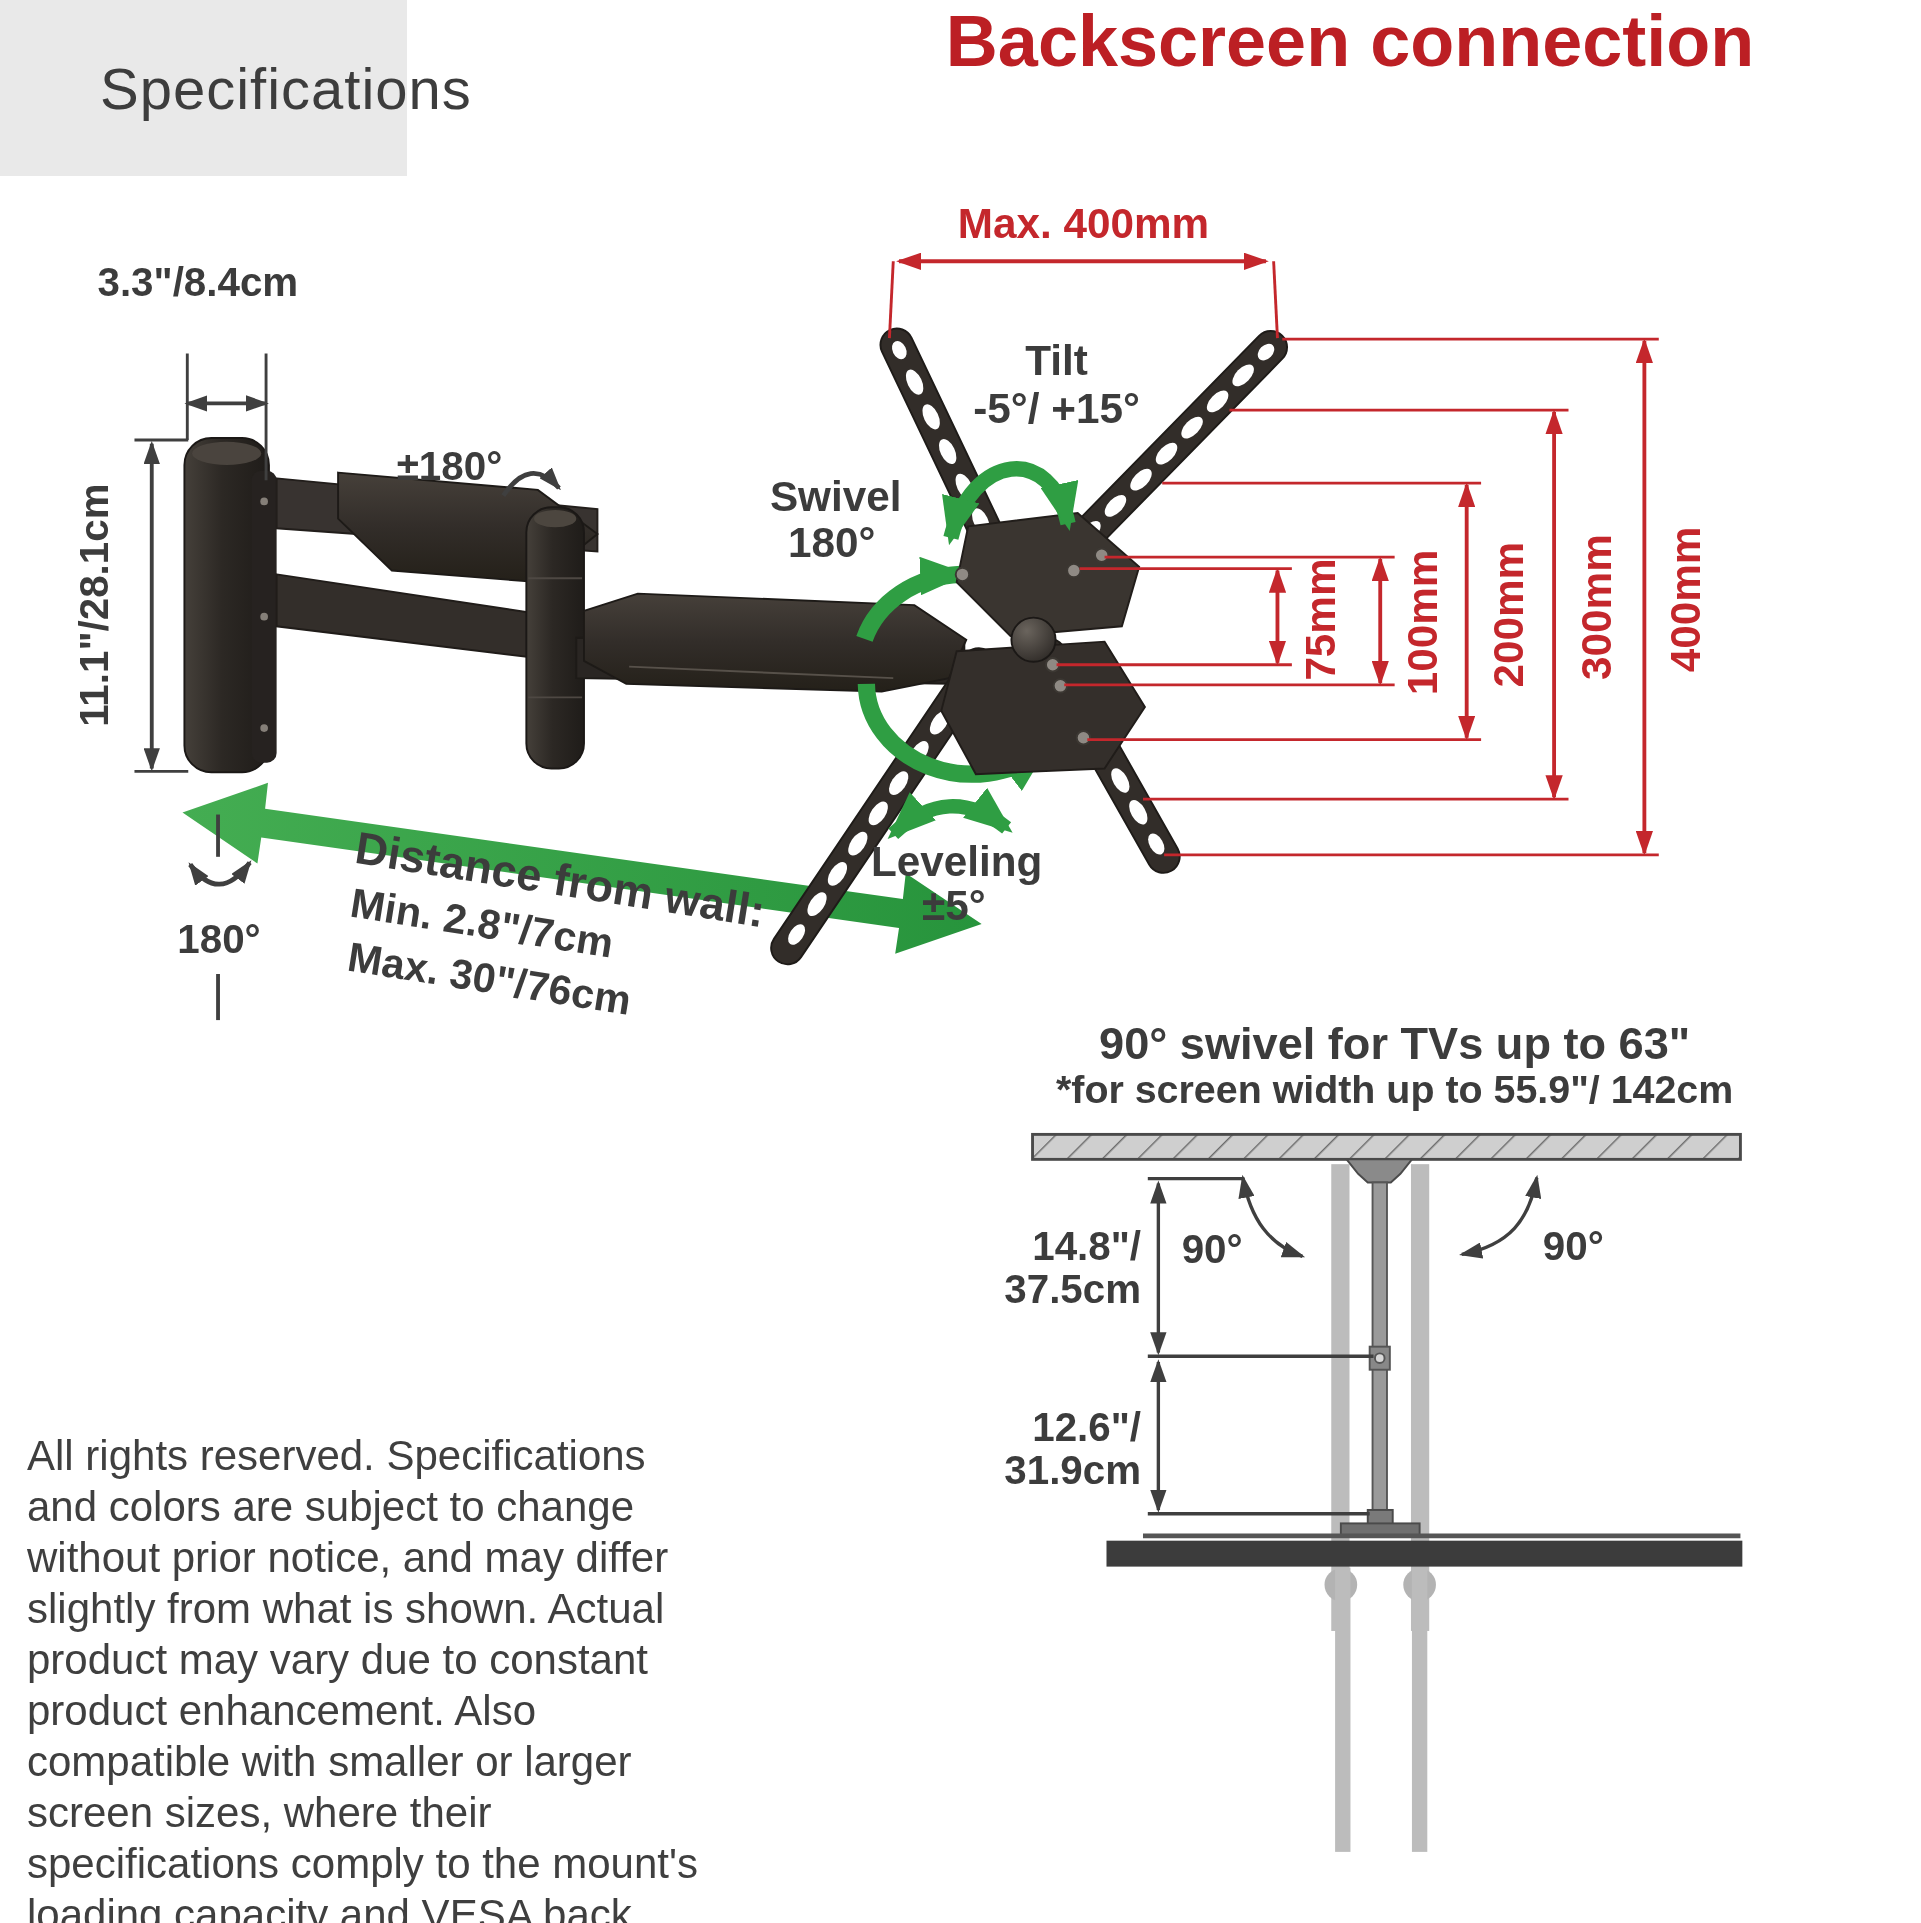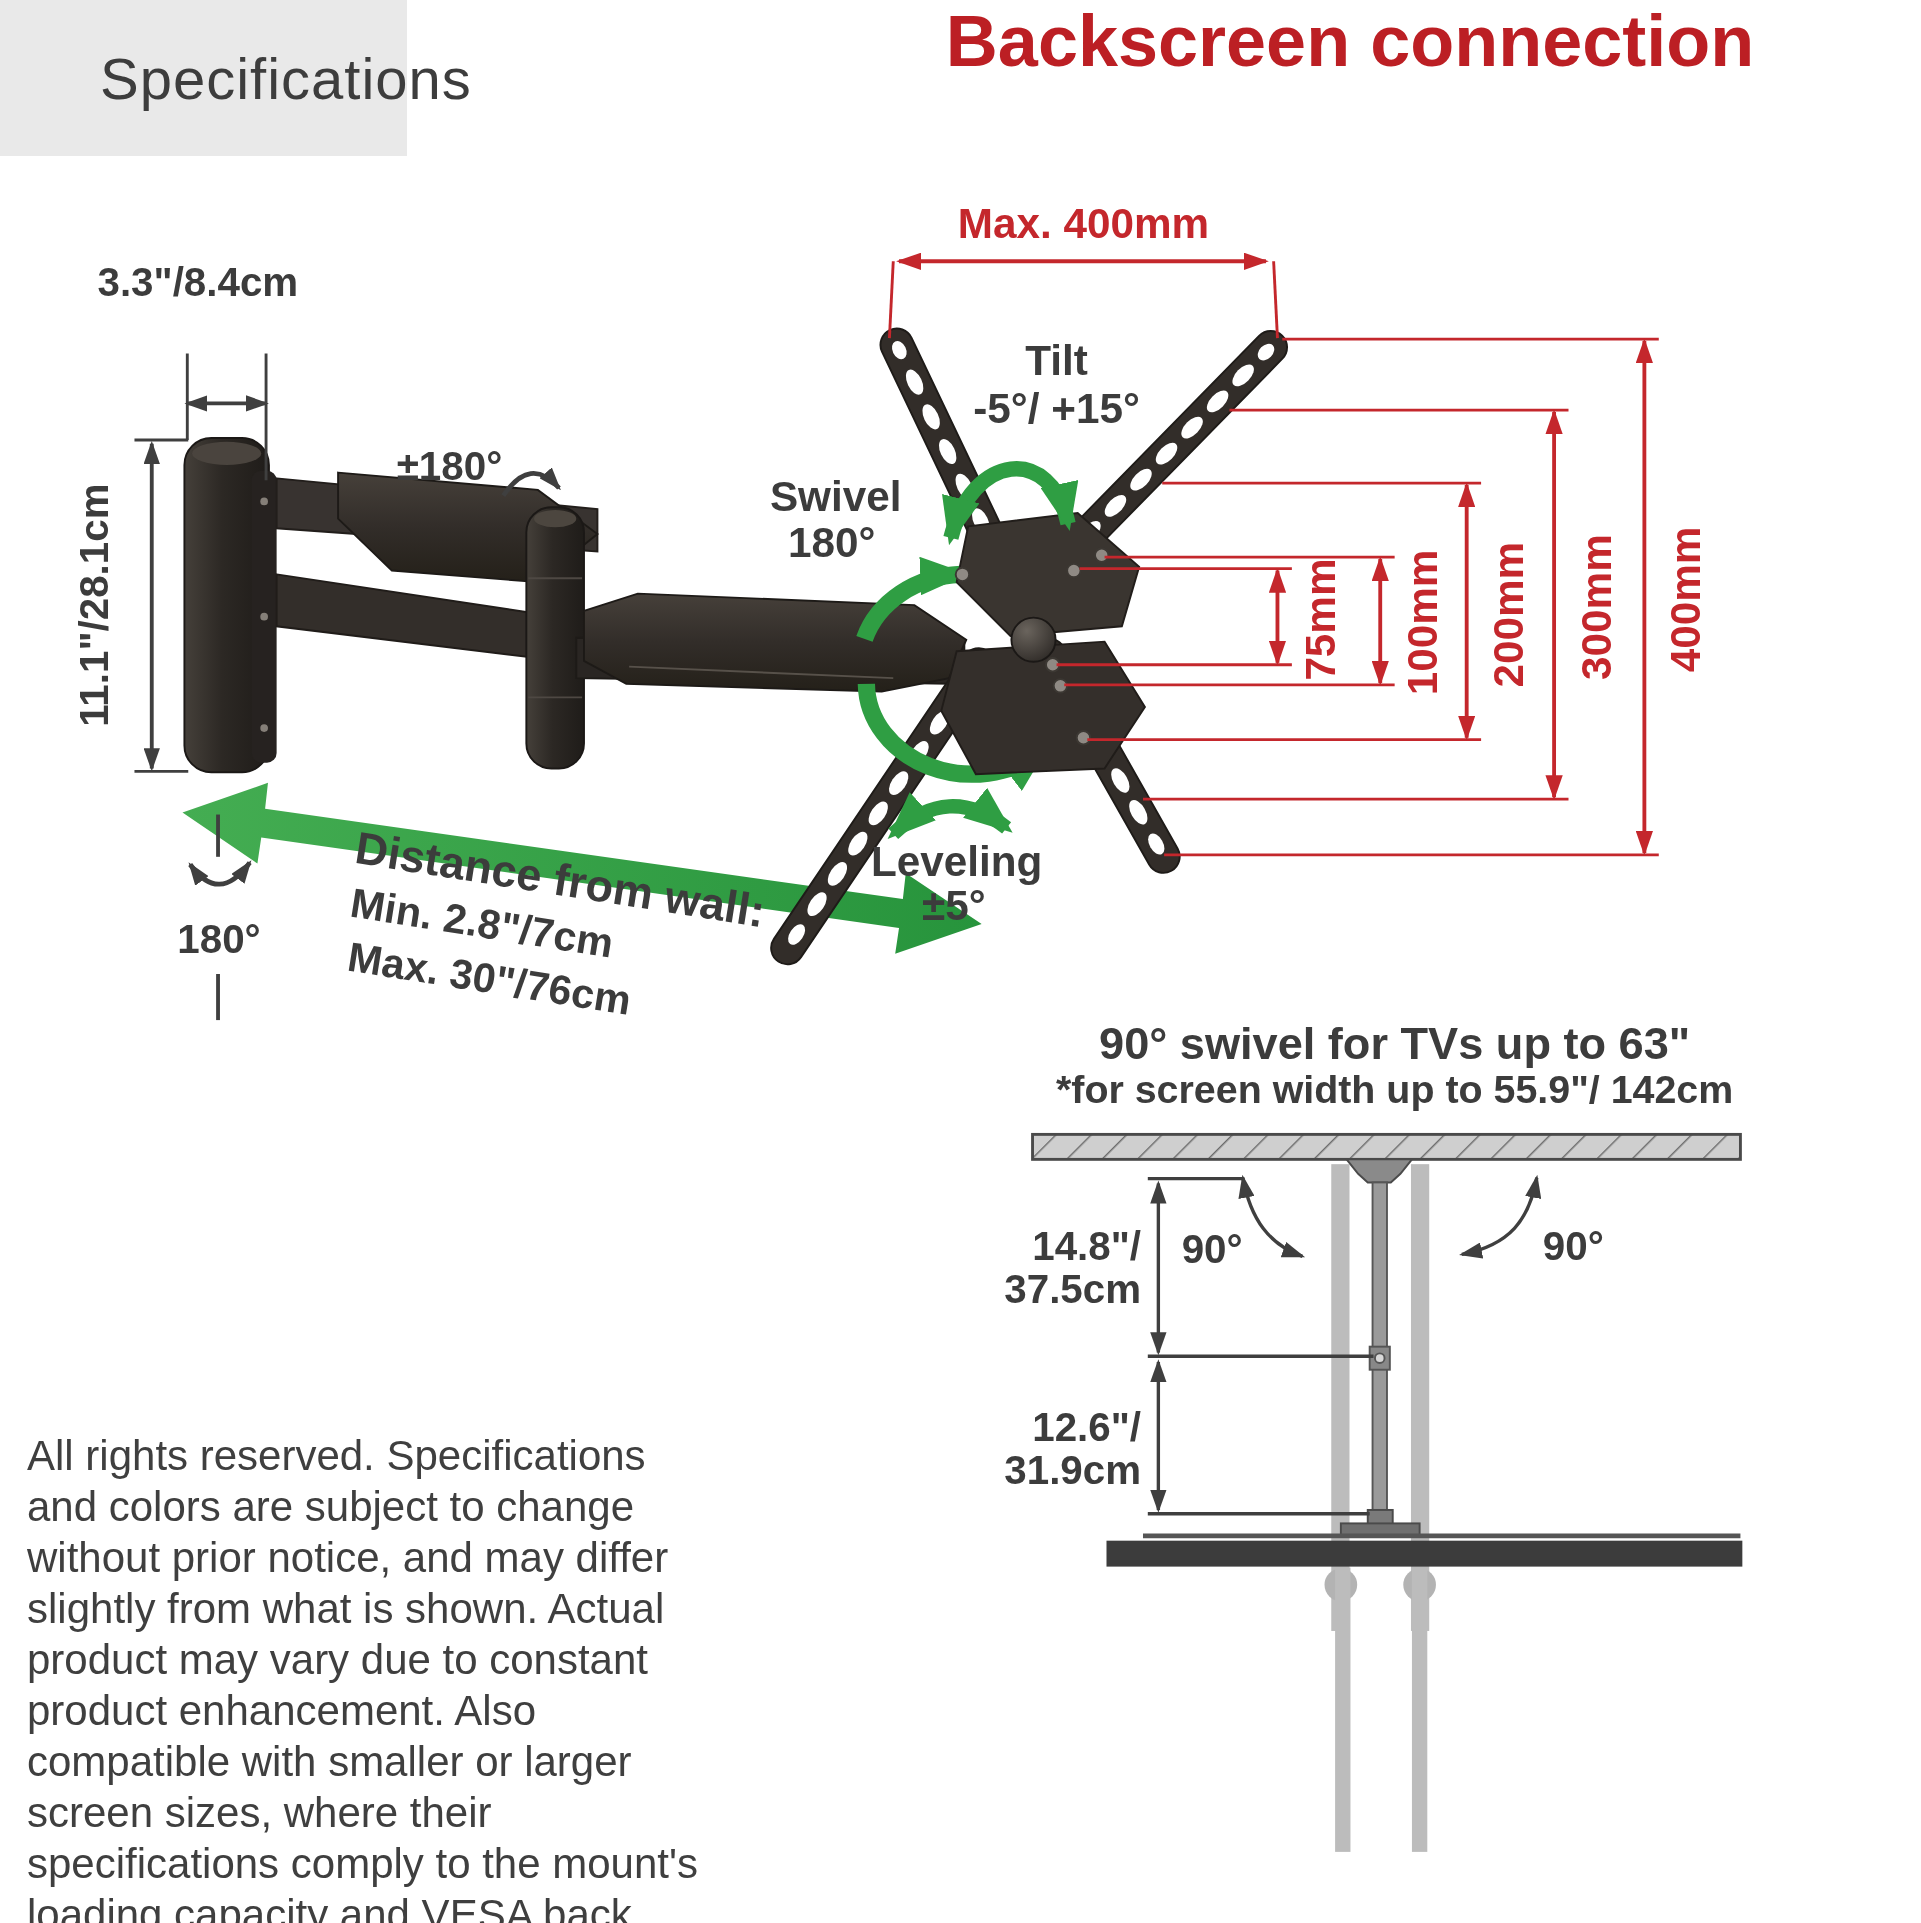--- a/index.html
+++ b/index.html
@@ -1,21 +1,21 @@
 <!DOCTYPE html>
 <html><head>
 <meta charset="utf-8">
 <style>
   html,body{margin:0;padding:0;background:#ffffff;}
   .canvas{
     position:relative;width:1921px;height:1923px;background:#ffffff;overflow:hidden;
     font-family:"Liberation Sans", sans-serif;color:#3e3e3e;
   }
   .title-box{
-    position:absolute;left:0;top:0;width:407px;height:156px;background:#e9e9e9;
+    position:absolute;left:0;top:0;width:407px;height:176px;background:#e9e9e9;
     display:flex;align-items:center;padding-left:100px;box-sizing:border-box;
   }
   .title-box span{font-size:58px;font-weight:400;letter-spacing:1px;color:#3d3d3d;}
   .red-heading{
     position:absolute;left:788px;top:13.4px;width:1124px;text-align:center;
     color:#bc1f24;font-weight:700;font-size:72px;line-height:56px;
   }
   .disclaimer{
     position:absolute;left:27px;top:1430px;width:684px;
     font-size:42px;line-height:51px;color:#3f3f3f;

